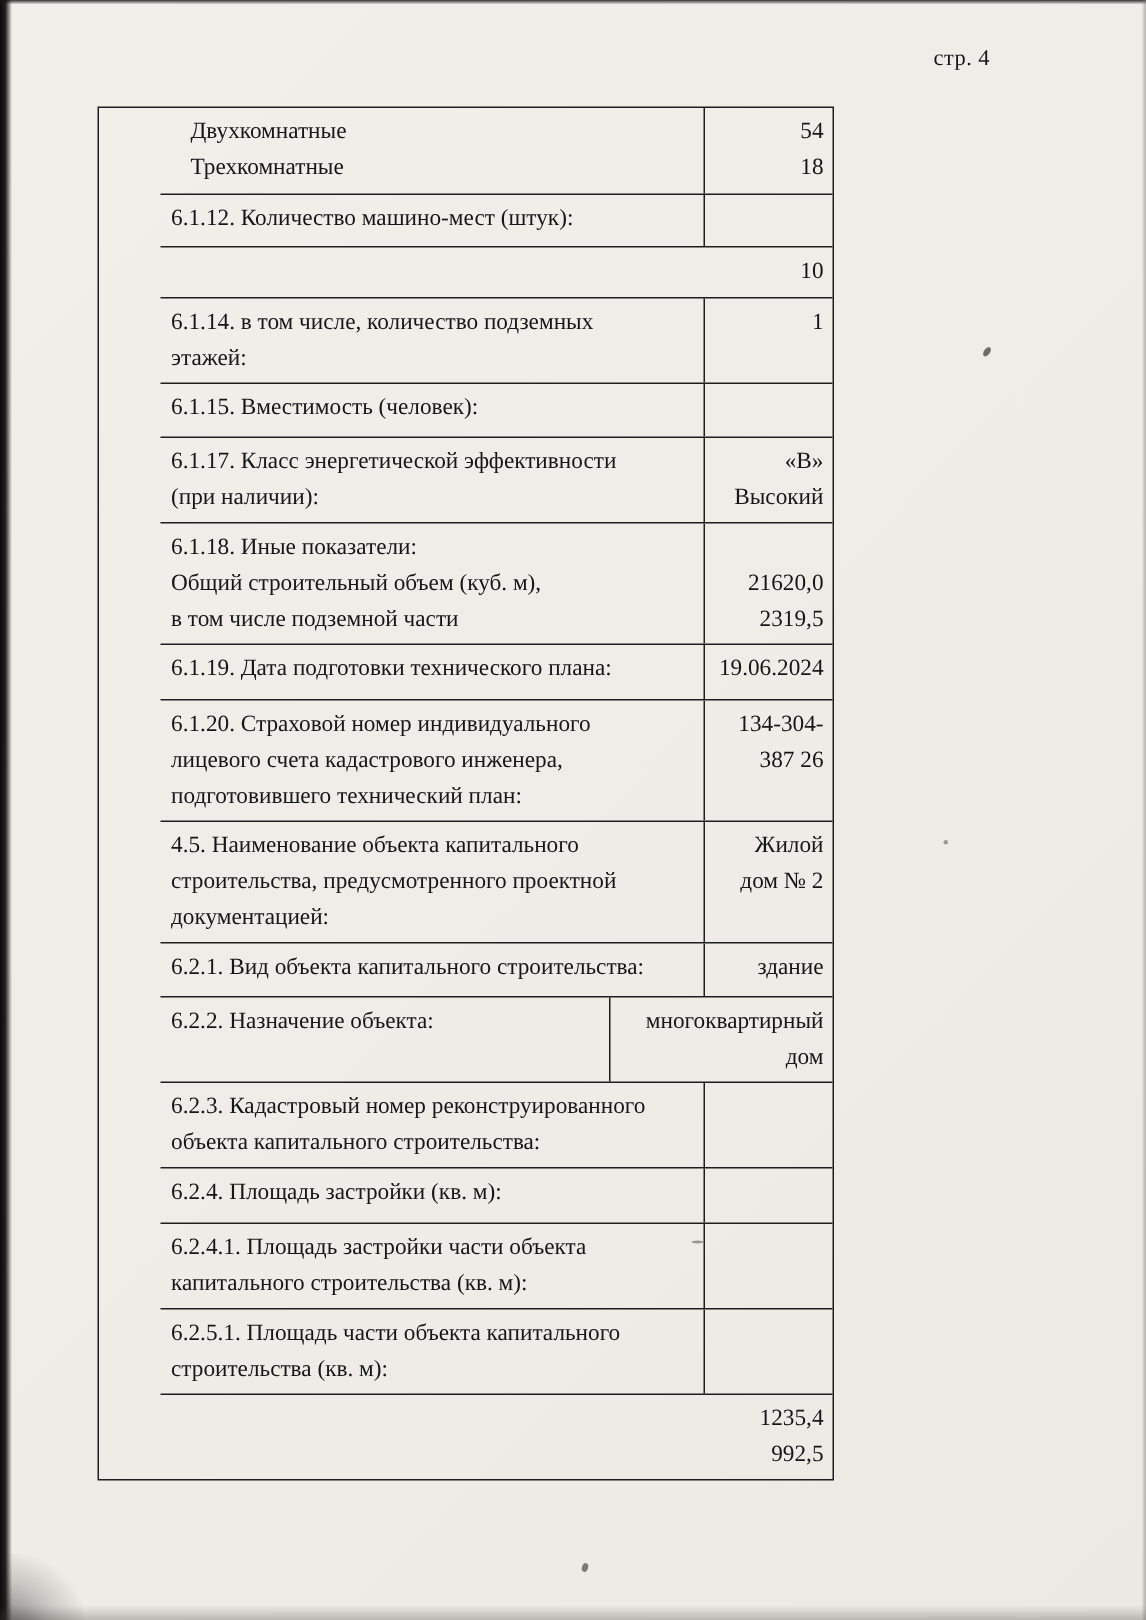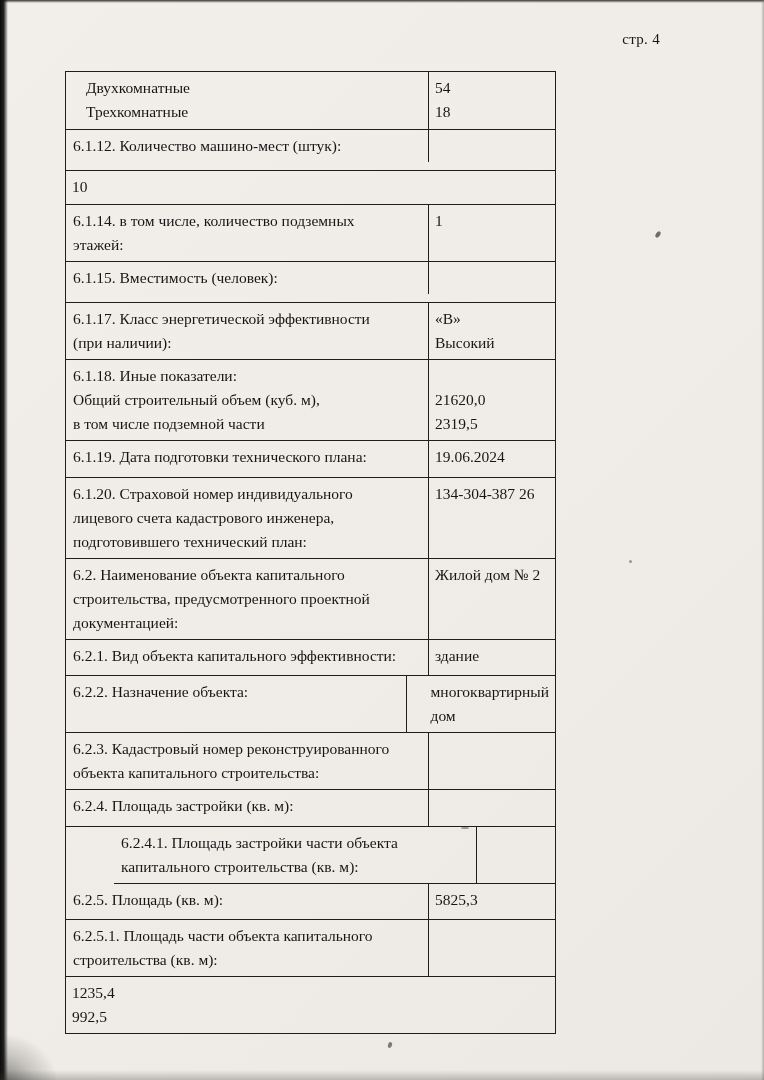--- a/index.html
+++ b/index.html
@@ -41,40 +41,41 @@
   .page-number {
     position: absolute; top: 31px; right: 104px;
     font-size: 15px; letter-spacing: 0.3px;
   }
 
   .doc-table {
     position: absolute; left: 65px; top: 71px; width: 491px;
     border: 1.4px solid #1e1e1e;
     box-sizing: border-box;
     background: transparent;
+    padding-left: 41px;
   }
   .row {
     display: flex;
     border-bottom: 1.4px solid #1e1e1e;
     box-sizing: border-box;
   }
   .row:last-child { border-bottom: none; }
   .cell-label {
     width: 363px;
     box-sizing: border-box;
     border-right: 1.4px solid #1e1e1e;
     padding: 4px 8px 4px 7px;
     white-space: pre-line;
     font-size: 15.5px;
     line-height: 24px;
   }
   .cell-value {
     flex: 1;
     box-sizing: border-box;
-    text-align: left;
+    text-align: right;
     padding: 4px 6px;
     white-space: pre-line;
     font-size: 15.5px;
     line-height: 24px;
   }
   .indent .cell-label { padding-left: 20px; }
   .bold { font-weight: normal; }
 </style>
 </head>
 <body>
@@ -93,36 +94,36 @@
 
 <div class="doc-table">
 
   <div class="row indent" style="min-height:58px;">
     <div class="cell-label">Двухкомнатные
 Трехкомнатные</div>
     <div class="cell-value">54
 18</div>
   </div>
 
-  <div class="row" style="min-height:35px;flex-direction:column;">
+  <div class="row" style="min-height:35px;">
     <div class="cell-label">6.1.12. Количество машино-мест (штук):</div>
     <div class="cell-value"></div>
   </div>
 
   <div class="row" style="min-height:34px;">
     <div class="cell-value">10</div>
   </div>
 
   <div class="row" style="min-height:54px;">
     <div class="cell-label">6.1.14. в том числе, количество подземных
 этажей:</div>
     <div class="cell-value">1</div>
   </div>
 
-  <div class="row" style="min-height:36px;flex-direction:column;">
+  <div class="row" style="min-height:36px;">
     <div class="cell-label">6.1.15. Вместимость (человек):</div>
     <div class="cell-value"></div>
   </div>
 
 
   <div class="row" style="min-height:53px;">
     <div class="cell-label">6.1.17. Класс энергетической эффективности
 (при наличии):</div>
     <div class="cell-value">«В»
 Высокий</div>
@@ -143,57 +144,53 @@
   </div>
 
   <div class="row" style="min-height:73px;">
     <div class="cell-label">6.1.20. Страховой номер индивидуального
 лицевого счета кадастрового инженера,
 подготовившего технический план:</div>
     <div class="cell-value">134-304-387 26</div>
   </div>
 
   <div class="row" style="min-height:81px;">
-    <div class="cell-label">6.2. Наименование объекта капитального
+    <div class="cell-label">4.5. Наименование объекта капитального
 строительства, предусмотренного проектной
 документацией:</div>
     <div class="cell-value bold">Жилой дом № 2</div>
   </div>
 
   <div class="row" style="min-height:36px;">
-    <div class="cell-label">6.2.1. Вид объекта капитального эффективности:</div>
+    <div class="cell-label">6.2.1. Вид объекта капитального строительства:</div>
     <div class="cell-value">здание</div>
   </div>
 
   <div class="row" style="min-height:35px;gap:18px;">
     <div class="cell-label">6.2.2. Назначение объекта:</div>
     <div class="cell-value">многоквартирный дом</div>
   </div>
 
   <div class="row" style="min-height:52px;">
     <div class="cell-label">6.2.3. Кадастровый номер реконструированного
 объекта капитального строительства:</div>
     <div class="cell-value"></div>
   </div>
 
   <div class="row" style="min-height:37px;">
     <div class="cell-label">6.2.4. Площадь застройки (кв. м):</div>
     <div class="cell-value"></div>
   </div>
 
-  <div class="row" style="min-height:52px;margin-left:48px;">
+  <div class="row" style="min-height:52px;">
     <div class="cell-label">6.2.4.1. Площадь застройки части объекта
 капитального строительства (кв. м):</div>
     <div class="cell-value"></div>
   </div>
 
-  <div class="row" style="min-height:36px;">
-    <div class="cell-label">6.2.5. Площадь (кв. м):</div>
-    <div class="cell-value">5825,3</div>
-  </div>
 
   <div class="row" style="min-height:53px;">
     <div class="cell-label">6.2.5.1. Площадь части объекта капитального
 строительства (кв. м):</div>
     <div class="cell-value"></div>
   </div>
 
   <div class="row" style="min-height:56px;">
     <div class="cell-value">1235,4
 992,5</div>

